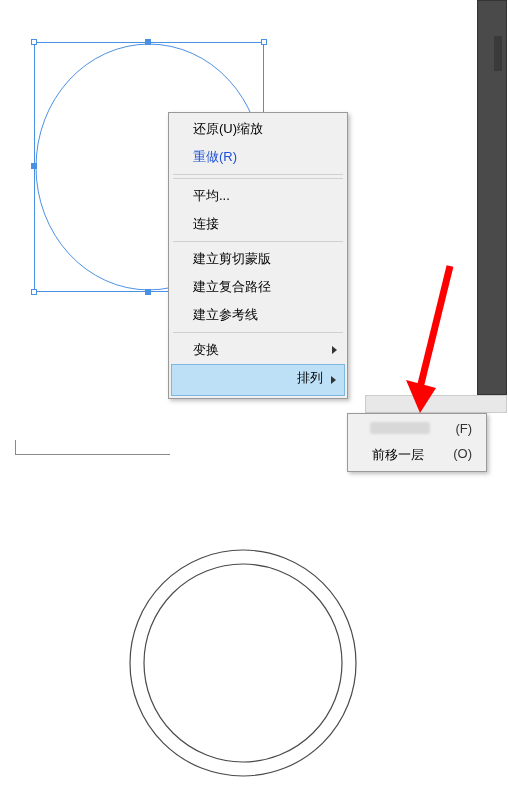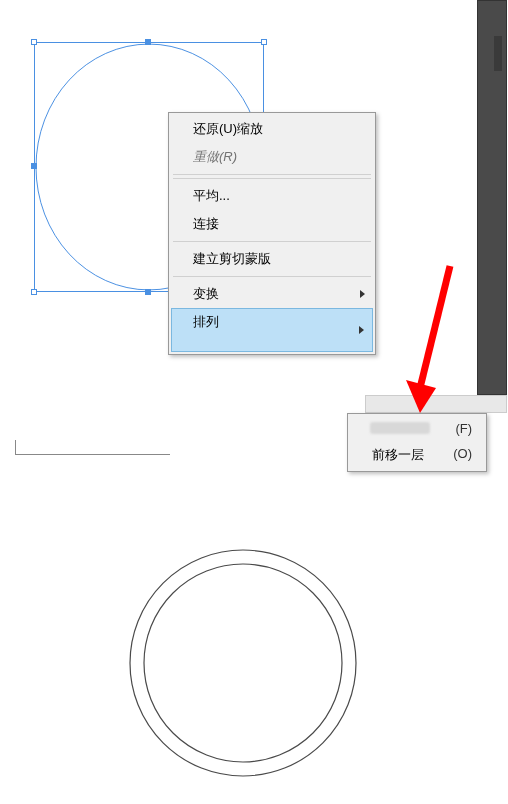--- a/index.html
+++ b/index.html
@@ -31,24 +31,24 @@
     .h-br { right: -4px; bottom: -4px; }
     .ellipse-selected { position: absolute; left: 0; top: 0; width: 100%; height: 100%; }
     .ellipse-selected svg { width: 100%; height: 100%; }
     .anchor { position: absolute; width: 5px; height: 5px; background: #4a90e2; border: 1px solid #4a90e2; }
     .a-t { left: 50%; top: -3px; margin-left: -3px; }
     .a-r { right: -3px; top: 50%; margin-top: -3px; }
     .a-b { left: 50%; bottom: -3px; margin-left: -3px; }
     .a-l { left: -3px; top: 50%; margin-top: -3px; }
     
     
-    .context-menu { position: absolute; left: 168px; top: 112px; width: 208px; background: #f0f0f0; border: 1px solid #999; box-shadow: 2px 2px 4px rgba(0,0,0,0.25); padding: 2px; }
+    .context-menu { position: absolute; left: 168px; top: 112px; width: 180px; background: #f0f0f0; border: 1px solid #999; box-shadow: 2px 2px 4px rgba(0,0,0,0.25); padding: 2px; }
     .menu-item { padding: 5px 22px 5px 22px; color: #000; cursor: default; position: relative; }
-    .menu-item.disabled { color: #737373; font-style: italic; }
-    .menu-item.highlighted { background: #bde0f7; border: 1px solid #7bb8e0; padding: 4px 21px 20px 21px; }
+    .menu-item.disabled { color: #1d4ed8; }
+    .menu-item.highlighted { background: #bde0f7; border: 1px solid #7bb8e0; padding: 4px 21px 8px 21px; text-align: right; }
     .menu-sep { height: 1px; background: #d0d0d0; margin: 3px 2px; }
     .submenu-arrow { position: absolute; right: 8px; top: 50%; transform: translateY(-50%); width: 0; height: 0; border-top: 4px solid transparent; border-bottom: 4px solid transparent; border-left: 5px solid #333; }
     .menu-item.disabled .submenu-arrow { border-left-color: #999; }
     
     
     .submenu { position: absolute; left: 347px; top: 413px; width: 140px; background: #f0f0f0; border: 1px solid #999; box-shadow: 2px 2px 4px rgba(0,0,0,0.25); padding: 2px; }
     .submenu .menu-item { padding: 5px 12px 5px 22px; display: flex; justify-content: space-between; }
     .submenu .menu-item .shortcut { color: #333; }
     .submenu .top-item { color: #fff; }
     .smudge { position: absolute; left: 20px; top: 6px; width: 60px; height: 12px; background: #d8d8d8; border-radius: 3px; filter: blur(1px); }
@@ -94,20 +94,22 @@
 
 <div class="context-menu">
   <div class="menu-item">还原(U)缩放</div>
   <div class="menu-item disabled">重做(R)</div>
   <div class="menu-sep"></div>
   <div class="menu-sep"></div>
   <div class="menu-item">平均...</div>
   <div class="menu-item">连接</div>
   <div class="menu-sep"></div>
   <div class="menu-item">建立剪切蒙版</div>
+  <div class="menu-item">建立复合路径</div>
+  <div class="menu-item">建立参考线</div>
   <div class="menu-sep"></div>
   <div class="menu-item"><span>变换</span><span class="submenu-arrow"></span></div>
   <div class="menu-item highlighted"><span>排列</span><span class="submenu-arrow"></span></div>
 </div>
 
 <div class="submenu">
   <div class="menu-item top-item">
     <div class="smudge"></div>
     <span></span>
       <span class="shortcut">(F)</span>

